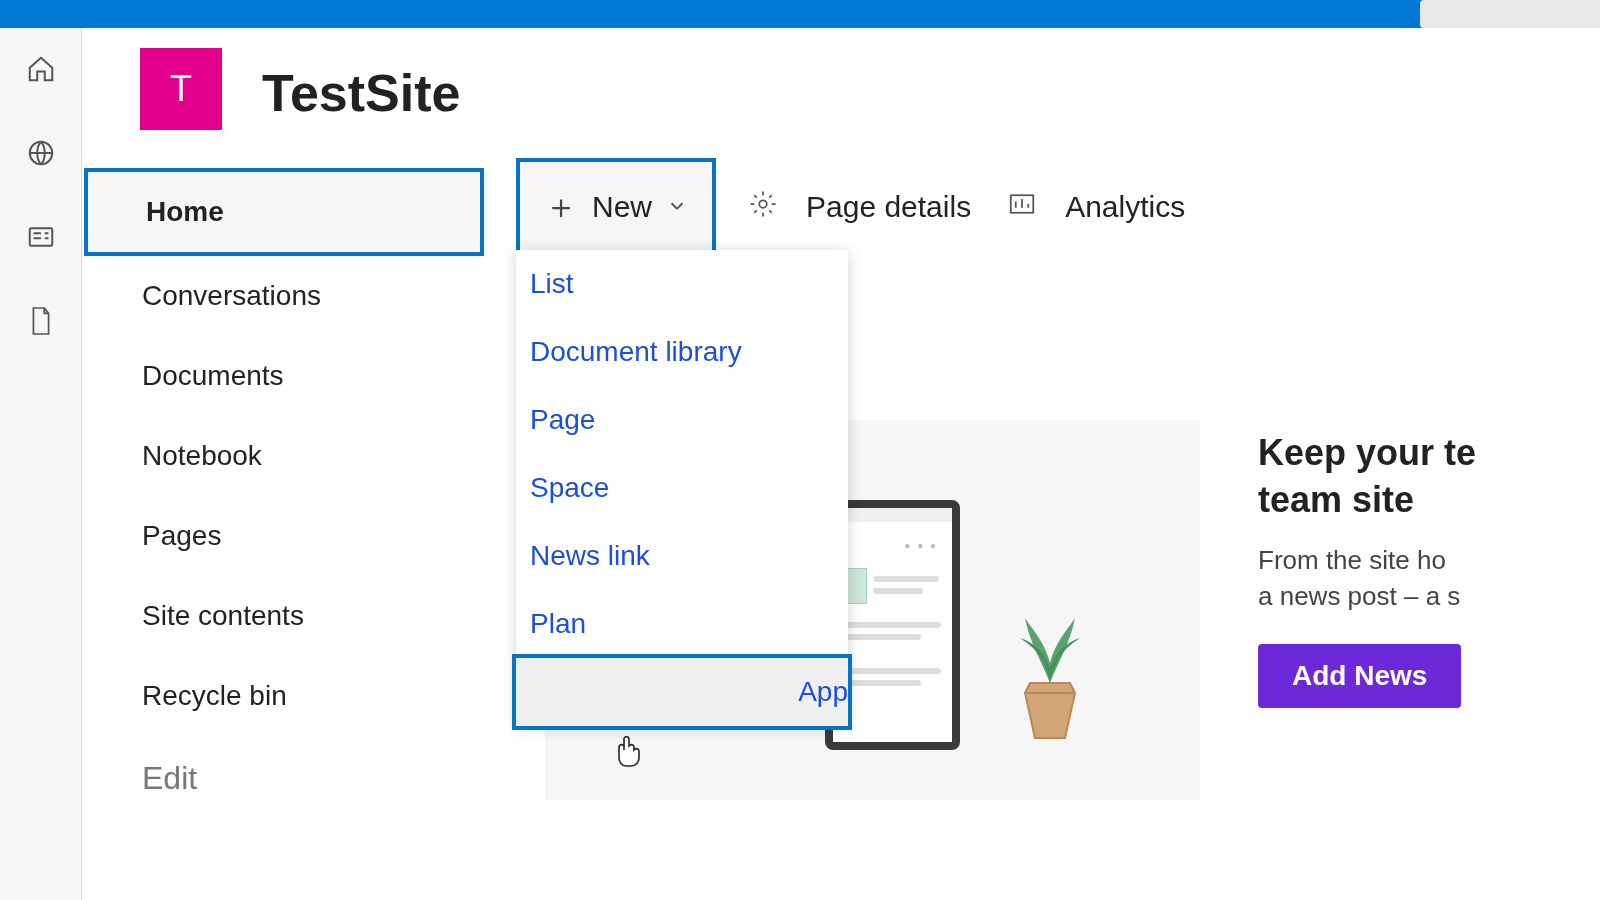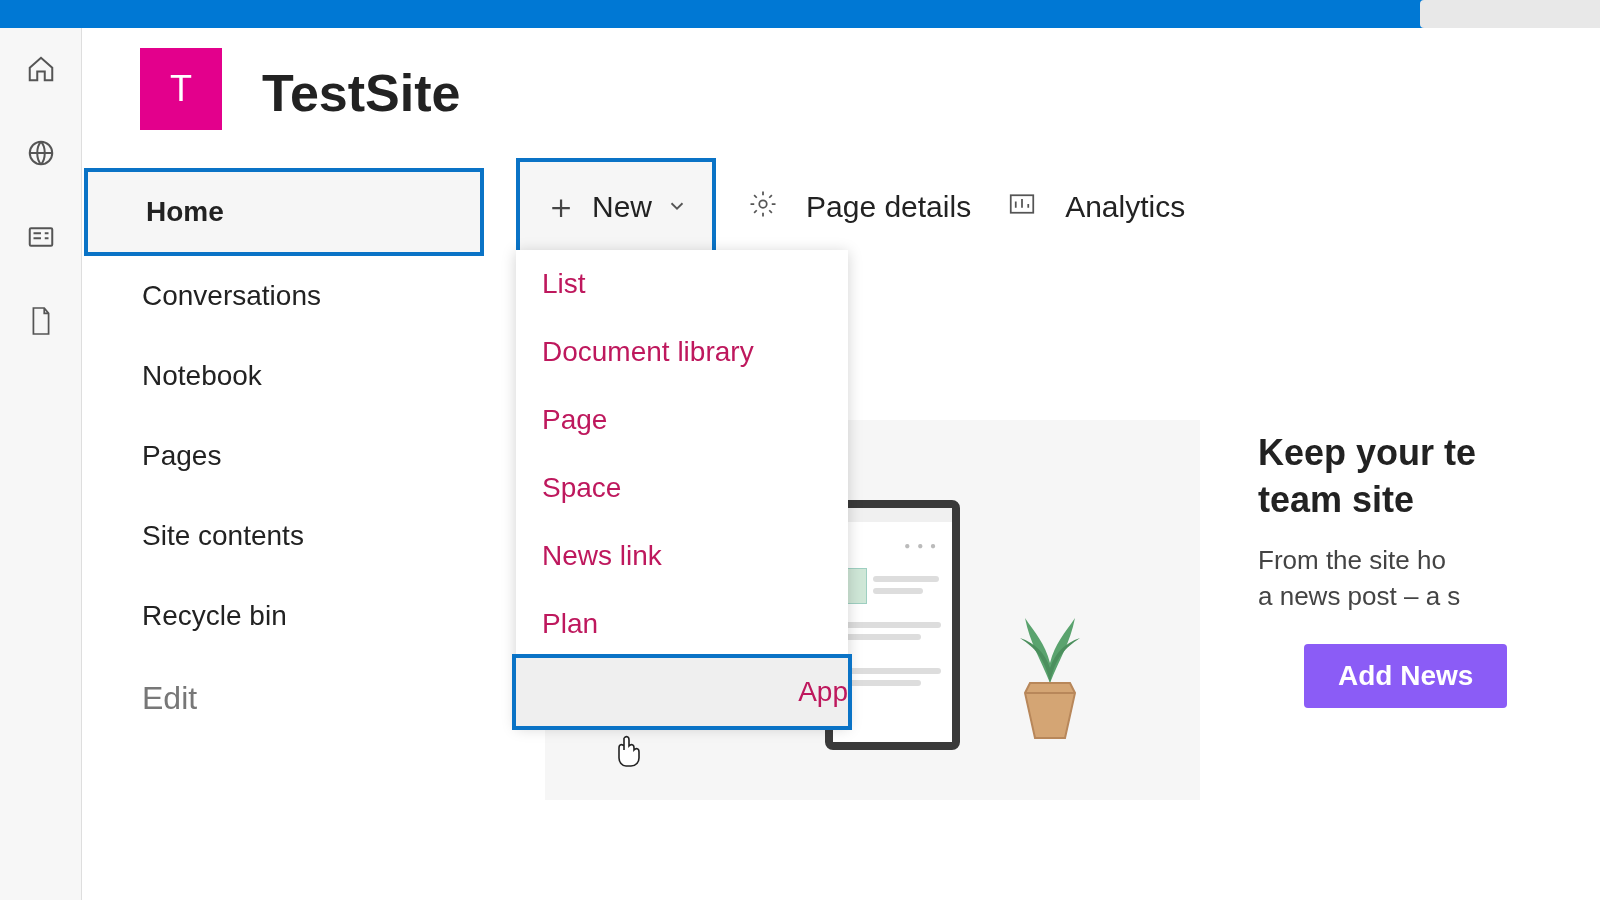--- a/index.html
+++ b/index.html
@@ -132,23 +132,23 @@
 .dropdown {
   position: absolute;
   top: 250px;
   left: 516px;
   width: 332px;
   background: #fff;
   box-shadow: 0 2px 14px rgba(0,0,0,0.18);
   z-index: 20;
 }
 .dd-item {
-  padding: 18px 0 18px 26px;
+  padding: 18px 0 18px 14px;
   font-size: 28px;
-  color: #be185d;
+  color: #1d4ed8;
   cursor: pointer;
 }
 .dd-item.hover {
   background: #efefef;
   outline: 4px solid #0a73c6;
   position: relative;
   text-align: right;
 }
 .content-card {
   position: absolute;
@@ -199,27 +199,26 @@
 .info-body {
   margin-top: 18px;
   font-size: 26px;
   color: #444;
   line-height: 1.4;
 }
 .add-news-btn {
   display: inline-block;
   margin-top: 30px;
   padding: 16px 34px;
-  background: #8b5cf6;
+  background: #6d28d9;
   color: #fff;
   font-size: 28px;
   font-weight: 600;
   border: none;
   border-radius: 4px;
-  margin-left: 46px;
 }
 .cursor {
   position: absolute;
   top: 732px;
   left: 614px;
   z-index: 40;
 }
 </style>
 </head>
 <body>
@@ -254,20 +253,21 @@
 </div>
 
 <div class="site-header">
   <div class="site-tile">T</div>
   <div class="site-title">TestSite</div>
 </div>
 
 <div class="side-nav">
   <div class="nav-item active">Home</div>
   <div class="nav-item">Conversations</div>
+  <div class="nav-item">Documents</div>
   <div class="nav-item">Notebook</div>
   <div class="nav-item">Pages</div>
   <div class="nav-item">Site contents</div>
   <div class="nav-item">Recycle bin</div>
   <div class="nav-item edit">Edit</div>
 </div>
 
 <div class="command-bar">
   <div class="new-button">
     <span class="plus">＋</span>

